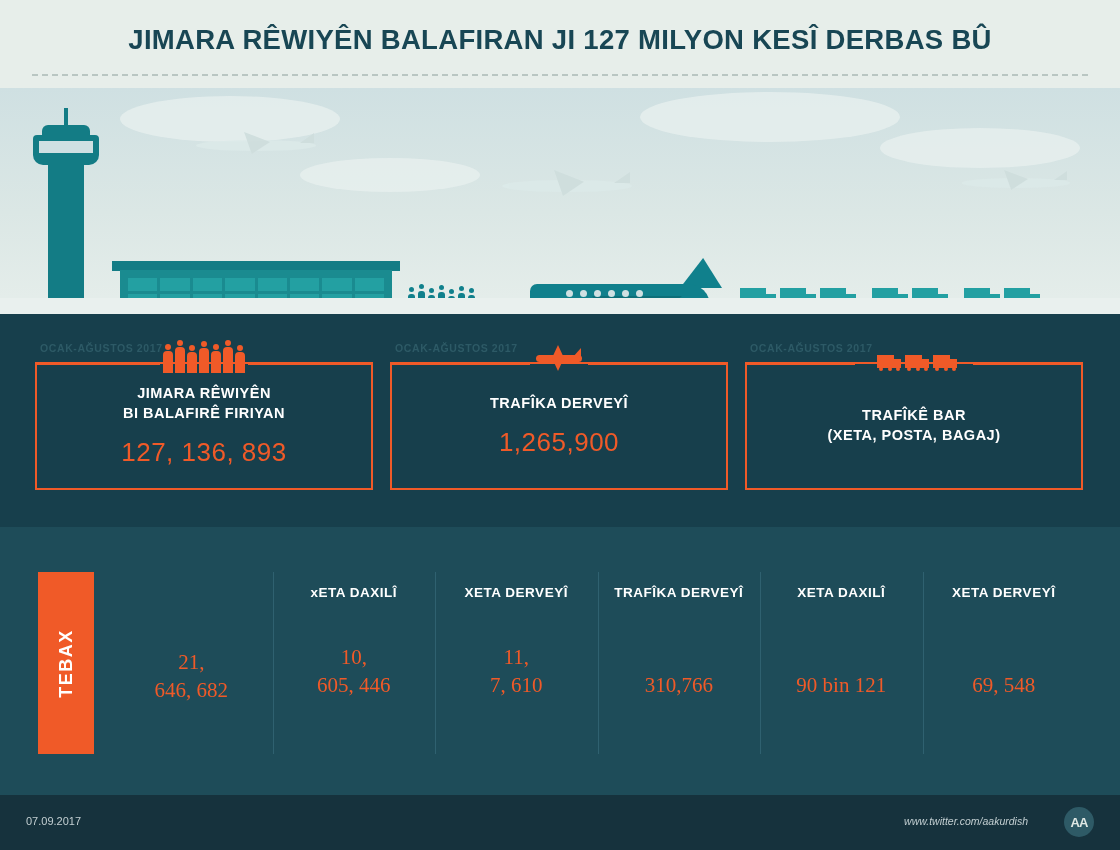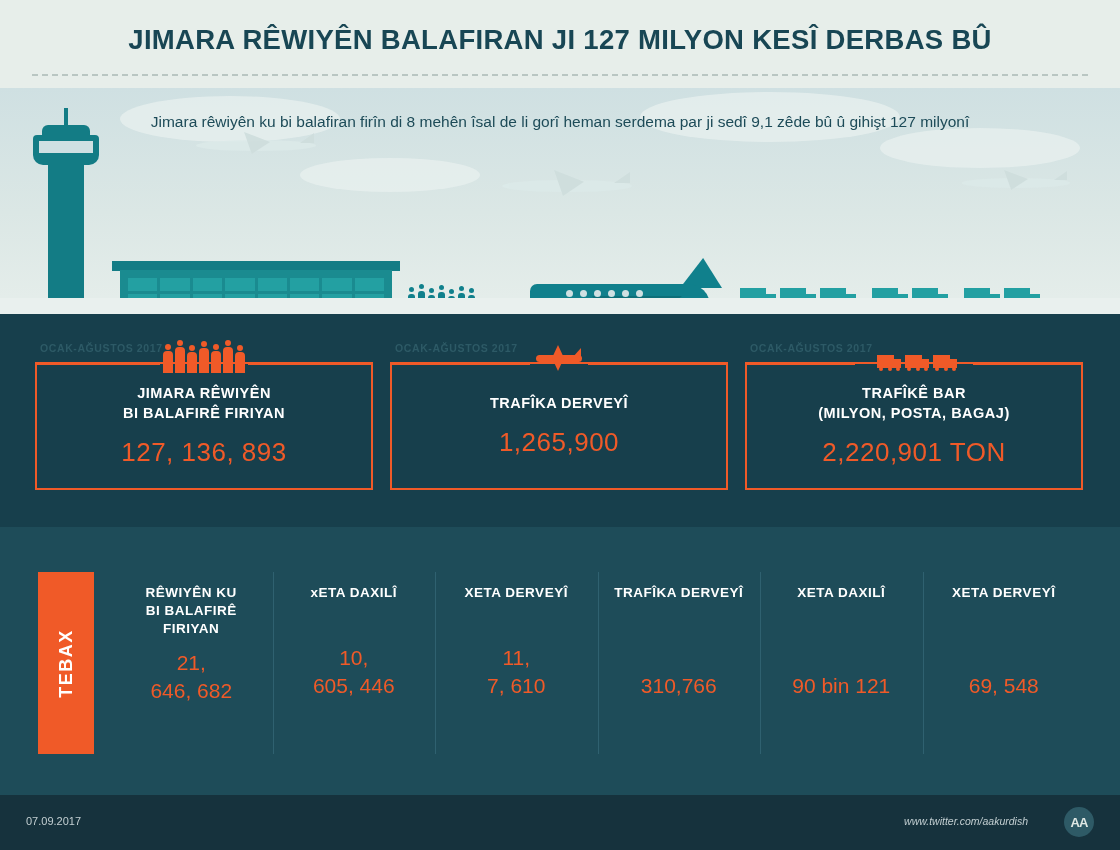--- a/index.html
+++ b/index.html
@@ -233,21 +233,21 @@
   .stat + .stat::before {
     content: ""; position: absolute; left: 0; top: 0;
     width: 1px; height: 182px; background: #2f6170;
   }
   .stat-label {
     color: #fff; font-size: 13.5px; font-weight: bold; letter-spacing: .5px;
     text-align: center; line-height: 1.35;
   }
   .stat-value {
     color: #f05a28; font-size: 21px; text-align: center; line-height: 1.3;
-    margin-top: auto; margin-bottom: 55px; white-space: pre-line;
+    margin-top: auto; margin-bottom: 55px; white-space: pre-line; font-family: Liberation Serif, serif;
   }
   .stat.tall .stat-value { margin-bottom: 50px; }
 
   
   .footer {
     position: absolute; top: 795px; left: 0; width: 1120px; height: 55px;
     background: #16323d;
   }
   .footer-date {
     position: absolute; left: 26px; top: 20px;
@@ -277,21 +277,20 @@
     <div class="header-rule"></div>
   </div>
 
   <div class="scene">
 
     <div class="cloud" style="left:120px; top:8px; width:220px; height:46px;"></div>
     <div class="cloud" style="left:640px; top:4px; width:260px; height:50px;"></div>
     <div class="cloud" style="left:880px; top:40px; width:200px; height:40px;"></div>
     <div class="cloud" style="left:300px; top:70px; width:180px; height:34px;"></div>
 
-    <div class="subtitle">Jimara rêwiyên ku bi balafiran firîn di 8 mehên îsal de li gorî heman serdema par ji sedî 9,1 zêde bû û gihişt 127 milyonî</div>
 
     <div class="plane-sm" style="left:196px; top:44px; width:120px; height:26px;">
       <div class="ps-body" style="left:0; top:8px; width:120px; height:11px;"></div>
       <div class="ps-wing" style="left:48px; top:0px; width:26px; height:22px; clip-path:polygon(0 0,100% 45%,30% 100%);"></div>
       <div class="ps-wing" style="left:104px; top:1px; width:14px; height:10px; clip-path:polygon(100% 0,100% 100%,0 100%);"></div>
     </div>
     <div class="plane-sm" style="left:502px; top:82px; width:130px; height:30px;">
       <div class="ps-body" style="left:0; top:10px; width:130px; height:12px;"></div>
       <div class="ps-wing" style="left:52px; top:0px; width:30px; height:26px; clip-path:polygon(0 0,100% 45%,30% 100%);"></div>
       <div class="ps-wing" style="left:112px; top:2px; width:16px; height:11px; clip-path:polygon(100% 0,100% 100%,0 100%);"></div>
@@ -477,36 +476,32 @@
             <i style="left:0;bottom:3px;width:17px;height:13px;"></i>
             <i style="right:0;bottom:3px;width:7px;height:9px;"></i>
             <i style="left:2px;bottom:0;width:4px;height:4px;border-radius:50%;"></i>
             <i style="left:11px;bottom:0;width:4px;height:4px;border-radius:50%;"></i>
             <i style="left:19px;bottom:0;width:4px;height:4px;border-radius:50%;"></i>
           </div>
         </div>
       </div>
       <div class="card-body">
         <div class="card-label" style="white-space:pre-line;">TRAFÎKÊ BAR
-(MILYON, POSTA, BAGAJ)</div>
-        <div class="card-value">2,220,901 TON</div>
+(XETA, POSTA, BAGAJ)</div>
       </div>
     </div>
   </div>
 
   <div class="band-bottom">
     <div class="tebax-bar">
       <span class="tebax-text">TEBAX</span>
     </div>
 
     <div class="stats">
       <div class="stat tall">
-        <div class="stat-label" style="white-space:pre-line;">RÊWIYÊN KU
-BI BALAFIRÊ
-FIRIYAN</div>
         <div class="stat-value">21,
 646, 682</div>
       </div>
       <div class="stat">
         <div class="stat-label" style="white-space:pre-line;">xETA DAXILÎ</div>
         <div class="stat-value">10,
 605, 446</div>
       </div>
       <div class="stat">
         <div class="stat-label" style="white-space:pre-line;">XETA DERVEYÎ</div>

